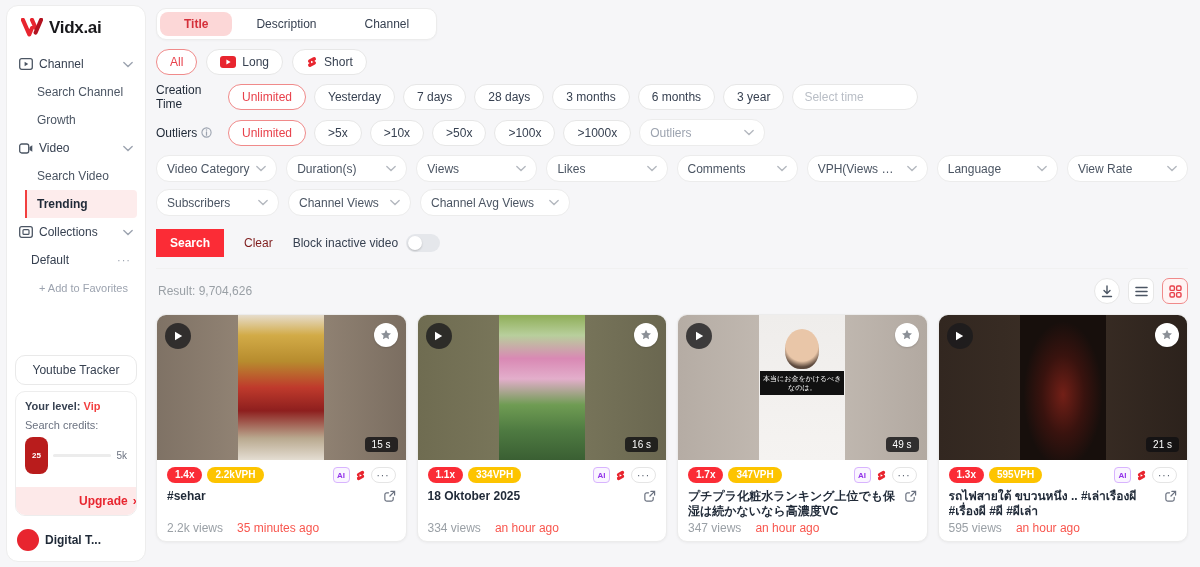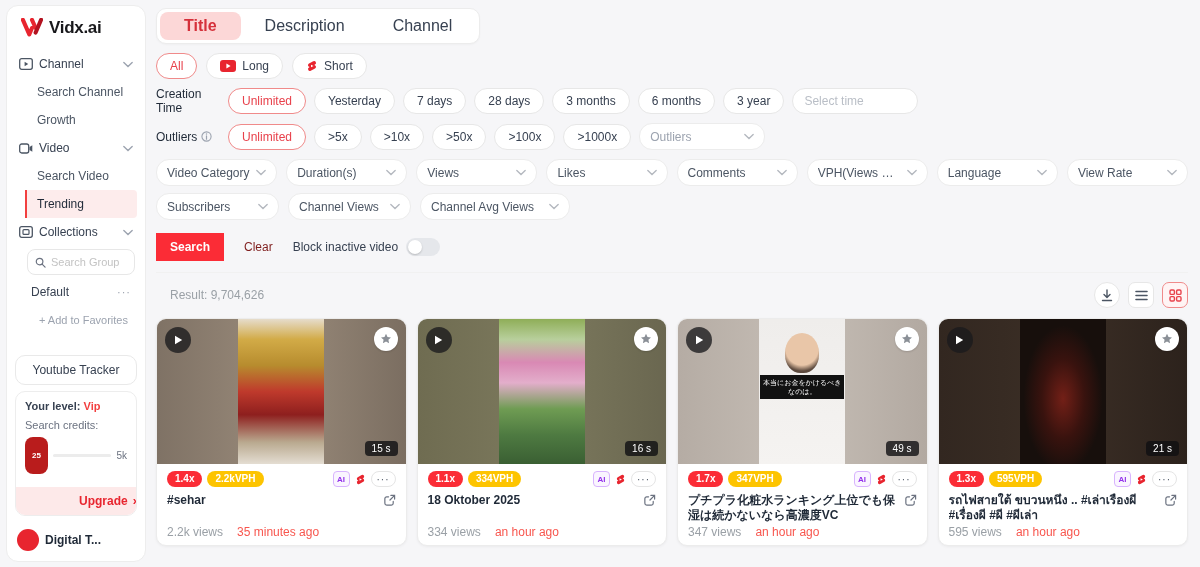--- a/index.html
+++ b/index.html
@@ -17,21 +17,21 @@
     border-radius:12px; margin:5px 0 5px 6px; display:flex; flex-direction:column;
     overflow:hidden;
   }
   .logo-row{ display:flex; align-items:center; gap:6px; padding:12px 14px 10px; }
   .logo-text{ font-size:17px; font-weight:700; color:#18181b; letter-spacing:-.3px;}
   .nav{ padding:2px 8px 0; }
   .nav-header{ display:flex; align-items:center; gap:6px; padding:7px 4px; color:#374151; font-size:12px; cursor:pointer;}
   .nav-header .chev{ margin-left:auto; width:10px; color:#9ca3af;}
   .nav-sub{ margin-left:10px; }
   .nav-item{ padding:7px 10px; color:#4b5563; font-size:12px; cursor:pointer; border-left:2px solid transparent;}
-  .nav-item.active{ background:#fdecec; border-left:2px solid #f23f3f; color:#1f2937; border-radius:0 4px 4px 0;}
+  .nav-item.active{ background:#fdecec; border-left:2px solid #f23f3f; color:#1f2937; border-radius:0 4px 4px 0;font-weight:bold;}
   .group-search{ display:flex; align-items:center; gap:5px; border:1px solid #e7e7e7; border-radius:8px; height:26px; padding:0 7px; margin:3px 2px;}
   .group-search input{ border:none; outline:none; width:80px; font-size:11px; font-family:inherit; color:#374151;}
   .group-search input::placeholder{ color:#c3c3c3;}
   .default-row{ display:flex; align-items:center; padding:7px 6px; color:#374151;}
   .default-row .dots{ margin-left:auto; color:#9ca3af; letter-spacing:1px; font-size:11px;}
   .add-fav{ color:#9ca3af; font-size:11px; padding:8px 6px 0 14px; cursor:pointer;}
   .side-spacer{ flex:1; }
   .tracker-btn{ margin:6px 8px; height:30px; border:1px solid #e9e9e9; border-radius:10px;
     display:flex; align-items:center; justify-content:center; font-size:12px; color:#374151; background:#fff; cursor:pointer;}
   .level-card{ margin:0 8px 6px; border:1px solid #ededed; border-radius:10px; overflow:hidden;}
@@ -46,21 +46,21 @@
   .upgrade-row{ margin-top:7px; background:#fde9e9; display:flex; align-items:center; gap:5px; padding:7px 10px; cursor:pointer;}
   .upgrade-row span{ color:#e8252f; font-size:12px; font-weight:600;margin-left:48px;}
   .upgrade-row .arrow{ margin-left:auto; color:#e8252f; font-weight:700;}
   .account-row{ display:flex; align-items:center; gap:6px; padding:7px 10px 10px;}
   .account-avatar{ width:22px; height:22px; border-radius:50%; background:#e8252f; flex:none;}
   .account-name{ font-size:12px; font-weight:700; color:#1f2937; white-space:nowrap;}
 
   
   .main{ flex:1; padding:8px 12px 0 10px; min-width:0;}
   .tabbar{ display:inline-flex; background:#fff; border:1px solid #ececec; border-radius:10px; padding:3px; box-shadow:0 1px 2px rgba(0,0,0,.03);}
-  .tab{ padding:5px 24px; font-size:16px; color:#374151; border-radius:8px; cursor:pointer; white-space:nowrap;}
+  .tab{ padding:5px 24px; font-size:12px; color:#374151; border-radius:8px; cursor:pointer; white-space:nowrap;}
   .tab.active{ background:#fcd7d7; color:#d5303a; font-weight:600;}
   .search-row{ display:flex; align-items:center; gap:7px; margin-top:9px;}
   .search-box{ width:318px; height:27px; border:1px solid #e3e3e3; border-radius:13px; background:#fff; display:flex; align-items:center; gap:6px; padding:0 10px;}
   .search-box input{ flex:1; border:none; outline:none; font-size:12px; font-family:inherit; color:#374151;}
   .search-box input::placeholder{ color:#b9bec6;}
   .search-go{ width:52px; height:27px; background:#fb2c36; border:none; border-radius:13px; display:flex; align-items:center; justify-content:center; cursor:pointer;}
   .chips-row{ display:flex; align-items:center; gap:9px; margin-top:9px;}
   .chip{ height:26px; display:inline-flex; align-items:center; gap:6px; padding:0 13px; background:#fff;
     border:1px solid #e7e7e7; border-radius:13px; font-size:12px; color:#374151; cursor:pointer; white-space:nowrap;}
   .chip.active{ border-color:#f08a8a; color:#e8414b;}
@@ -77,21 +77,21 @@
   .selects-row2 .select{ width:123px;}
   .actions-row{ display:flex; align-items:center; margin-top:13px;}
   .btn-search{ width:68px; height:28px; background:#fb2c36; color:#fff; font-weight:600; font-size:12px; border:none; border-radius:0; cursor:pointer; font-family:inherit;}
   .link-clear{ color:#7f1d1d; font-size:12px; margin-left:20px; cursor:pointer;}
   .block-label{ color:#374151; font-size:12px; margin-left:20px;}
   .toggle{ width:34px; height:18px; background:#e5e7eb; border-radius:9px; margin-left:8px; position:relative; cursor:pointer;}
   .toggle .knob{ position:absolute; top:2px; left:2px; width:14px; height:14px; background:#fff; border-radius:50%; box-shadow:0 1px 2px rgba(0,0,0,.2);}
   .divider{ border-top:1px solid #f1f1f1; margin-top:11px;}
   .sort-row{ display:flex; align-items:center; margin-top:9px;}
   .sort-select{ width:172px; height:28px; font-weight:700; color:#374151;}
-  .result-text{ color:#9aa0a6; font-size:12px; margin-left:14px;}
+  .result-text{ color:#9aa0a6; font-size:12px; margin-left:2px;}
   .view-tools{ margin-left:auto; display:flex; align-items:center; gap:8px;}
   .tool-btn{ width:26px; height:26px; border:1px solid #e7e7e7; background:#fff; display:flex; align-items:center; justify-content:center; cursor:pointer; color:#4b5563;}
   .tool-btn.round{ border-radius:50%;}
   .tool-btn.sq{ border-radius:7px;}
   .tool-btn.active{ border-color:#f08a8a; color:#e8414b; background:#fff4f4;}
 
   
   .cards-grid{ display:grid; grid-template-columns:repeat(4,1fr); gap:10px; margin-top:10px;}
   .card{ background:#fff; border:1px solid #ececec; border-radius:10px; overflow:hidden; box-shadow:0 1px 3px rgba(0,0,0,.05);}
   .thumb{ height:145px; position:relative; overflow:hidden;}
@@ -180,29 +180,20 @@
             <rect x="0.7" y="0.7" width="12.6" height="10.6" rx="2" fill="none" stroke="#4b5563" stroke-width="1.3"></rect>
             <rect x="4" y="3.6" width="6" height="4.8" rx="1" fill="none" stroke="#4b5563" stroke-width="1.2"></rect>
           </svg>
         </span>
       <span>Collections</span>
       <svg class="chev" width="10" height="7" viewBox="0 0 12 8">
           <path d="M1 1.5 6 6.5 11 1.5" fill="none" stroke="currentColor" stroke-width="1.6" stroke-linecap="round"></path>
         </svg>
     </div>
     <div class="nav-sub">
-      <div class="group-search">
-        <span>
-            <svg width="11" height="11" viewBox="0 0 12 12">
-              <circle cx="5" cy="5" r="3.6" fill="none" stroke="#6b7280" stroke-width="1.3"></circle>
-              <path d="M8 8 L11 11" stroke="#6b7280" stroke-width="1.3" stroke-linecap="round"></path>
-            </svg>
-          </span>
-        <input placeholder="Search Group" style="">
-      </div>
       <div class="default-row">
         <span>Default</span>
         <span class="dots">···</span>
       </div>
       <div class="add-fav">+ Add to Favorites</div>
     </div>
   </nav>
 
   <div class="side-spacer"></div>
 

